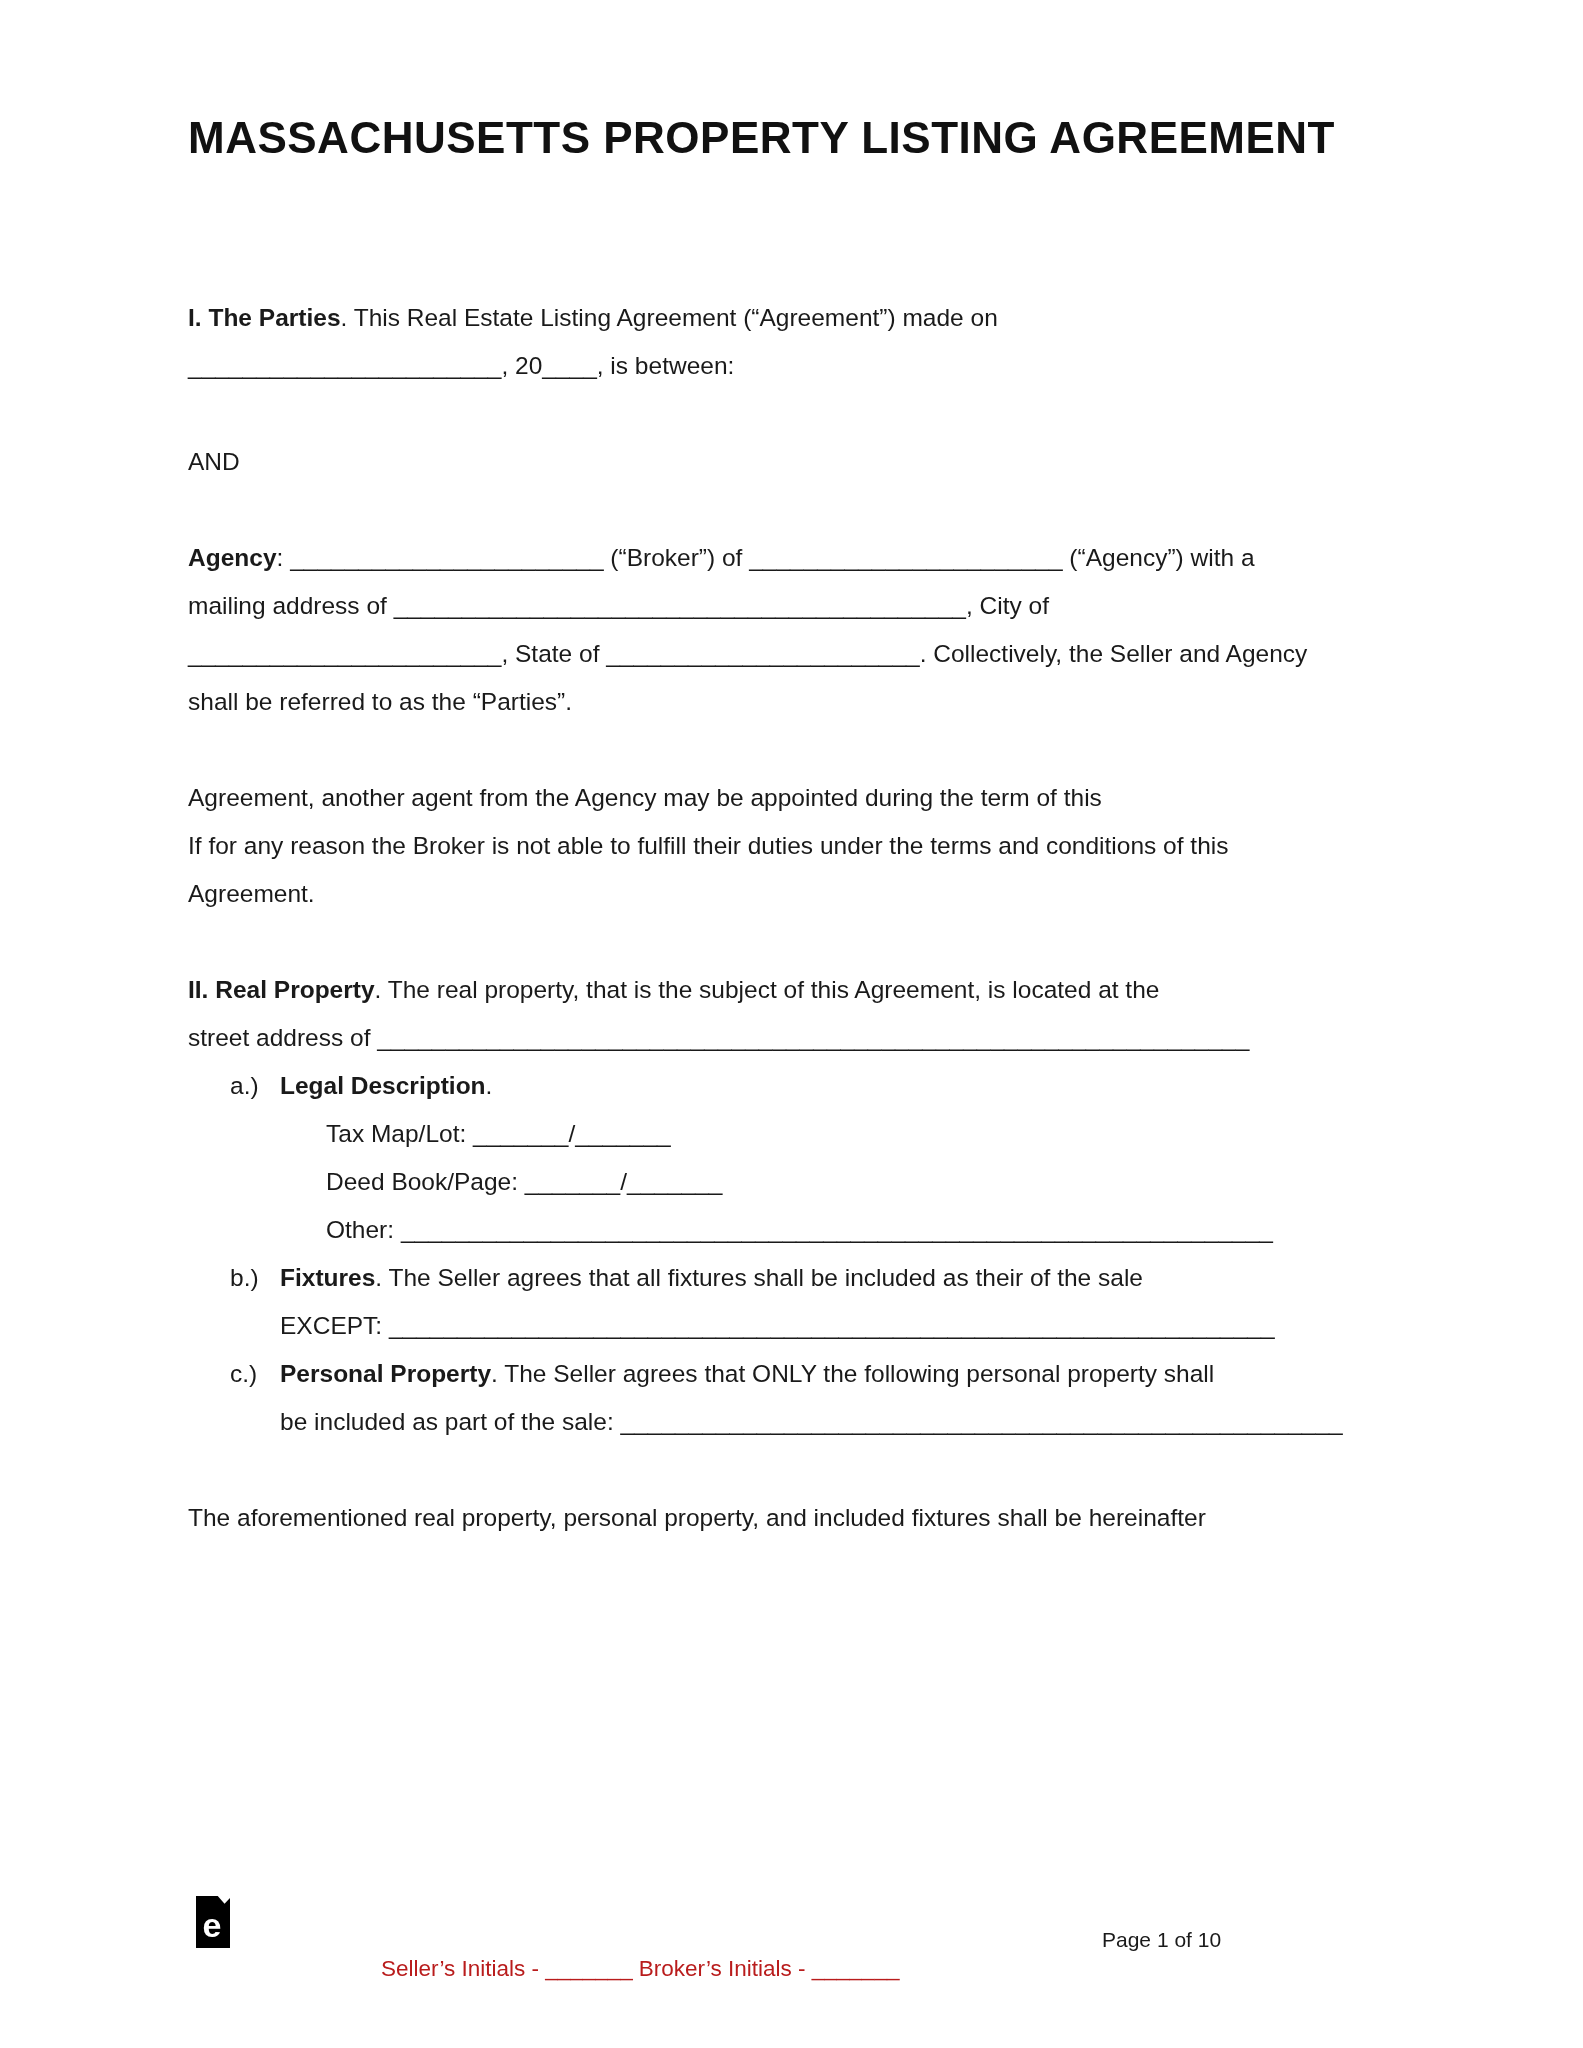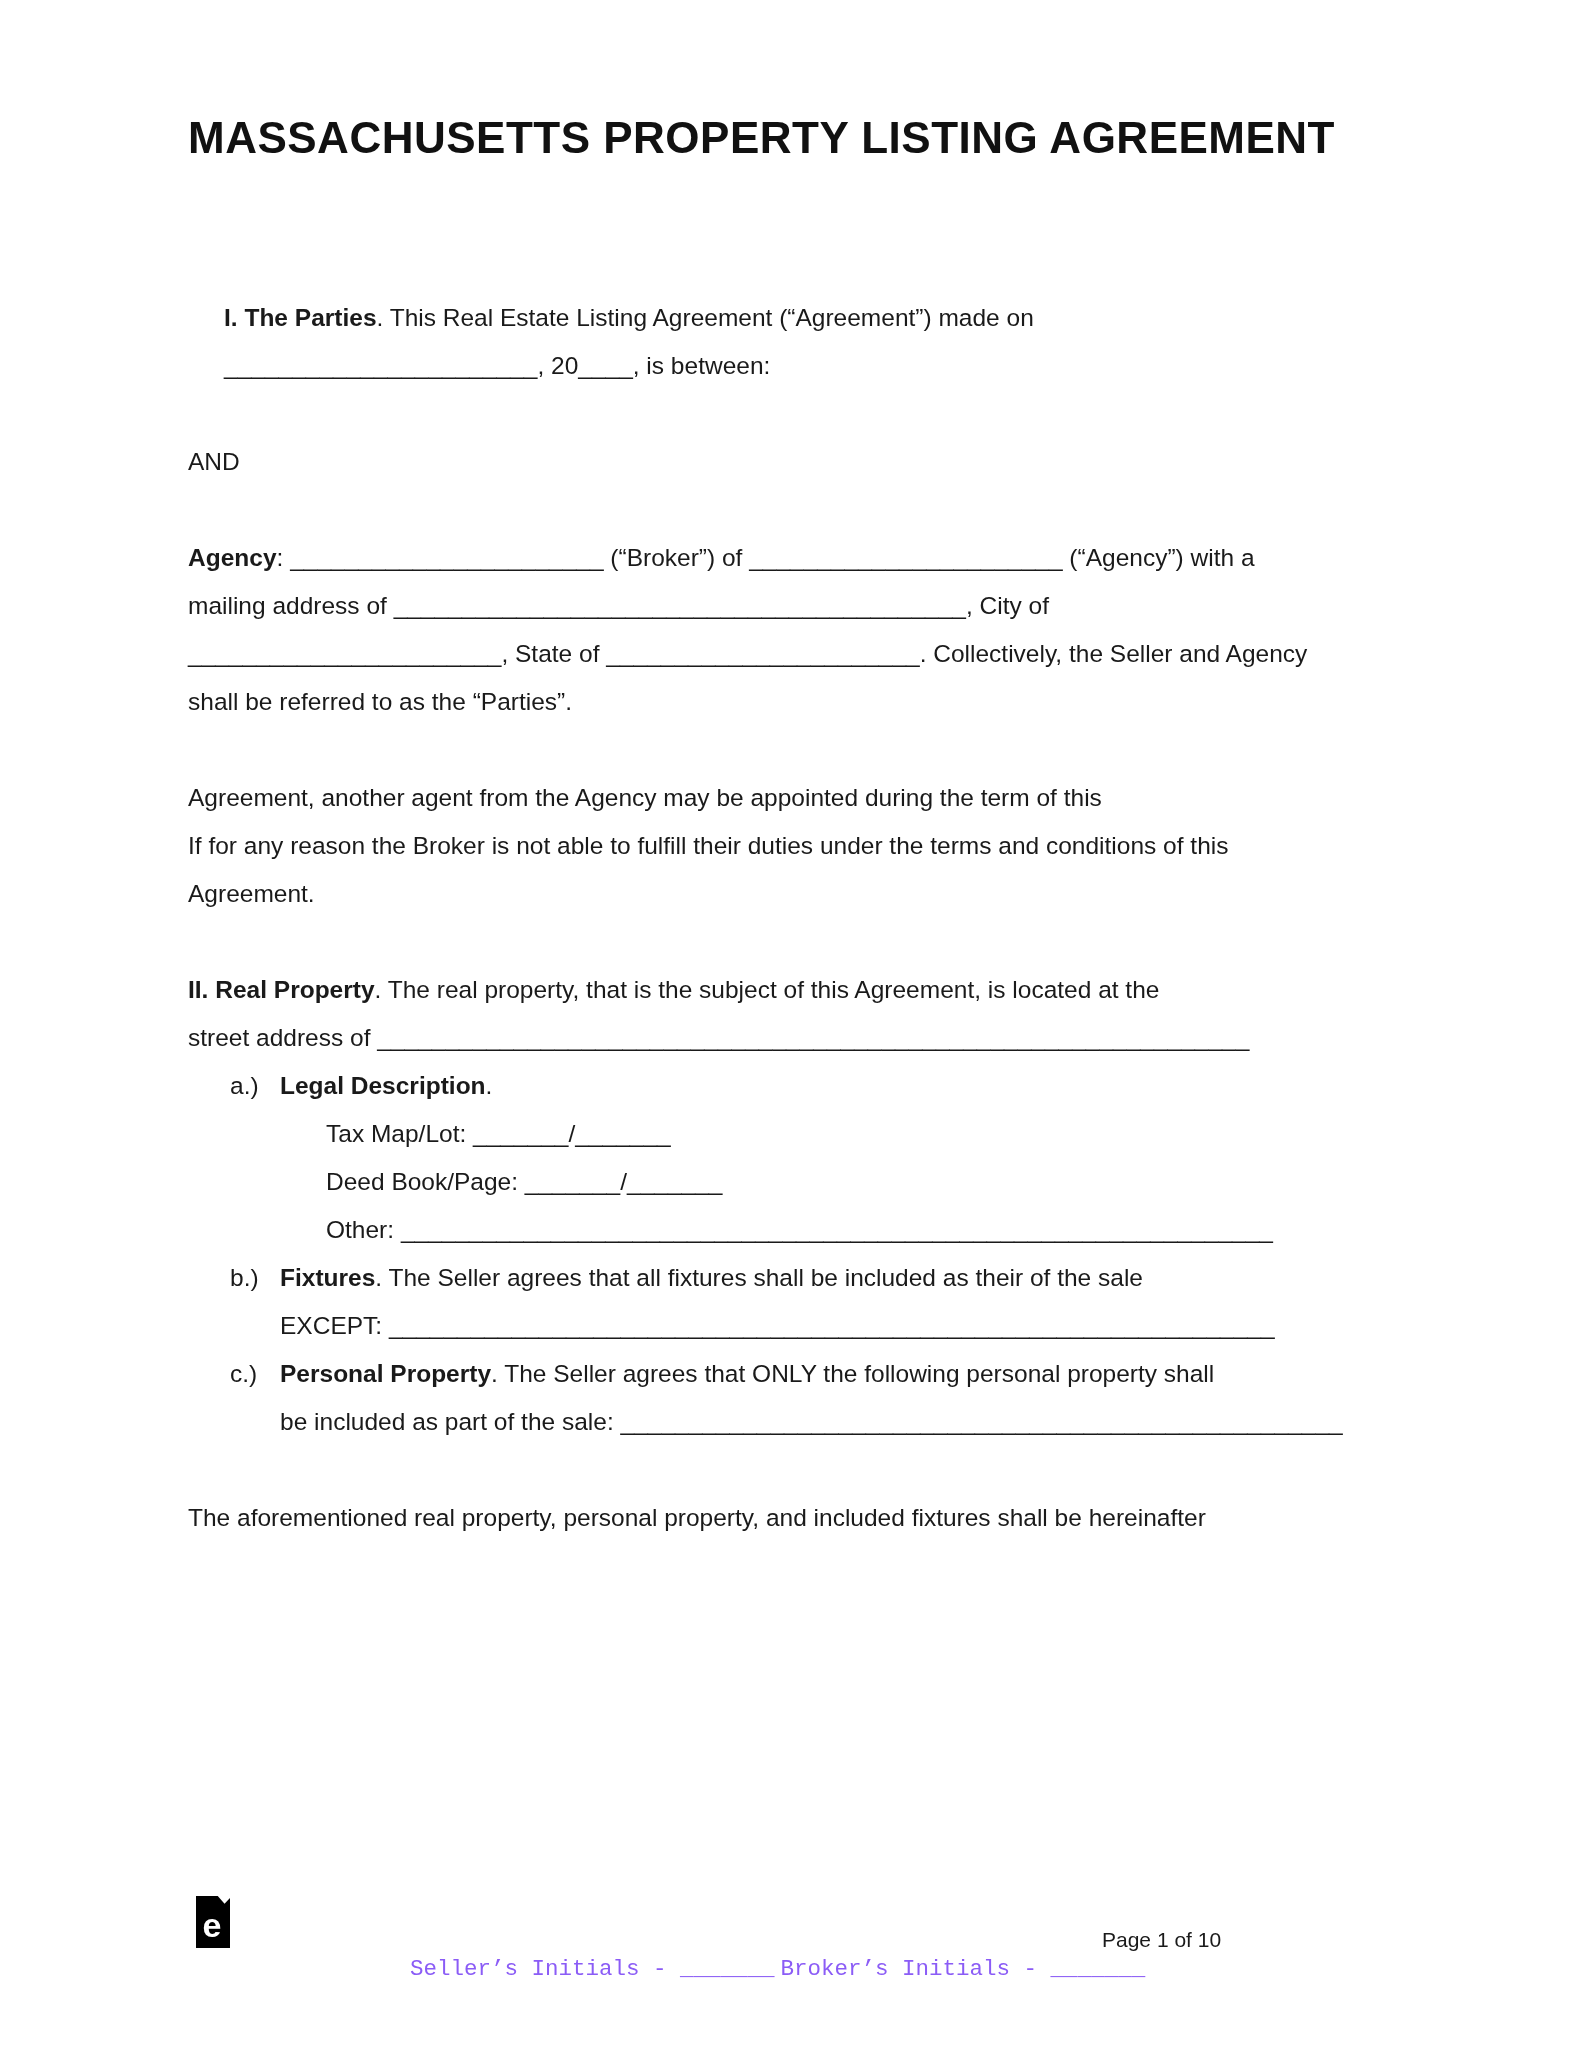--- a/index.html
+++ b/index.html
@@ -21,43 +21,42 @@
   h1.doc-title {
     margin:112px 0 0 0;
     font-size:44px;
     line-height:52px;
     font-weight:bold;
     white-space:nowrap;
     letter-spacing:0.5px;
     color:#111;
   }
   .para { margin:48px 0 0 0; font-size:24.5px; }
-  .para.first { margin-top:130px;margin-left:36px; }
+  .para.first { margin-top:130px; }
   .line {
     display:block;
     height:48px;
     line-height:48px;
     white-space:pre;
   }
   .b { font-weight:bold; }
   .item { position:relative; padding-left:92px; }
   .item .num { position:absolute; left:42px; top:0; }
   .sub { padding-left:138px; }
   .cont { padding-left:92px; }
 
   
   .footer-initials {
     position:absolute;
     left:356px;
     top:1924px;
     font-size:22.5px;
     line-height:30px;
     white-space:pre;
-    color:#8b5cf6;
-    font-family:Liberation Mono, monospace;
+    color:#b91c1c;
   }
   .footer-initials .seller-part { margin-right:6px; }
   .page-number {
     position:absolute;
     left:1102px;
     top:1926px;
     font-size:21px;
     line-height:28px;
     color:#1a1a1a;
   }

